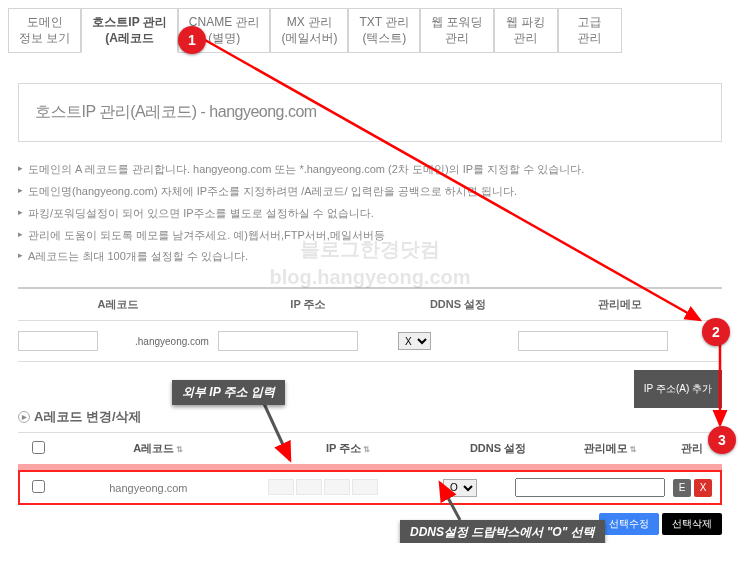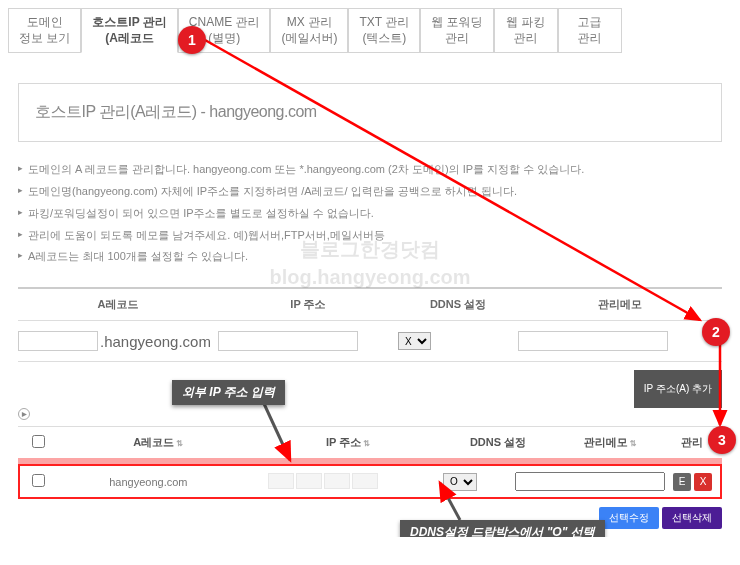--- a/index.html
+++ b/index.html
@@ -99,21 +99,21 @@
       border-bottom: 1px solid #ddd;
     }
     .add-row .col-arecord { display: flex; align-items: center; gap: 2px; }
     .add-row input[type="text"] {
       border: 1px solid #ccc;
       padding: 3px 4px;
       font-size: 11px;
       height: 20px;
     }
     .add-row .sub-input { width: 80px; }
-    .add-row .suffix { font-size: 15px; color: #666; }
+    .add-row .suffix { font-size: 10px; color: #666; margin-left: 35px; }
     .add-row .ip-input { width: 140px; }
     .ddns-select {
       border: 1px solid #aaa;
       font-size: 10px;
       padding: 0 2px;
       height: 18px;
     }
     .memo-input { width: 150px; }
     
     .btn-add-ip {
@@ -210,21 +210,21 @@
     }
     .btn-action {
       border: none;
       color: #fff;
       padding: 4px 10px;
       font-size: 10px;
       cursor: pointer;
       border-radius: 2px;
     }
     .btn-edit { background: #3b82f6; }
-    .btn-del { background: #4c1d95; }
+    .btn-del { background: #000000; }
     
     
     .annotation-badge {
       position: absolute;
       width: 28px; height: 28px;
       background: #e31b23;
       border-radius: 50%;
       color: #fff;
       font-weight: bold;
       font-size: 14px;
@@ -321,20 +321,21 @@
   </div>
   <div class="col-memo">
     <input type="text" class="memo-input" value="" style="">
   </div>
 </div>
 
 <button class="btn-add-ip">IP 주소(A) 추가</button>
 
 <div class="section-title-wrap">
   <span class="arrow-bullet"></span>
+  <span>A레코드 변경/삭제</span>
 </div>
 
 <div class="list-header">
   <div class="col-chk"><input type="checkbox" style=""></div>
   <div class="col-arecord"><span>A레코드</span><span class="sort-icons">⇅</span></div>
   <div class="col-ip"><span>IP 주소</span><span class="sort-icons">⇅</span></div>
   <div class="col-ddns">DDNS 설정</div>
   <div class="col-memo"><span>관리메모</span><span class="sort-icons">⇅</span></div>
   <div class="col-manage">관리</div>
 </div>

